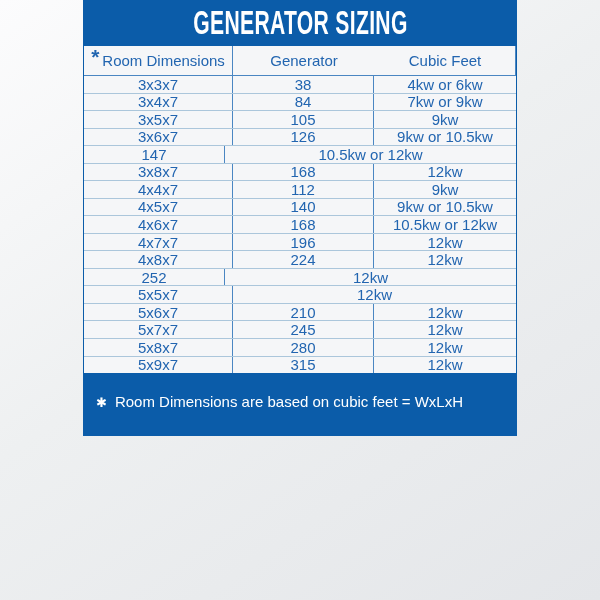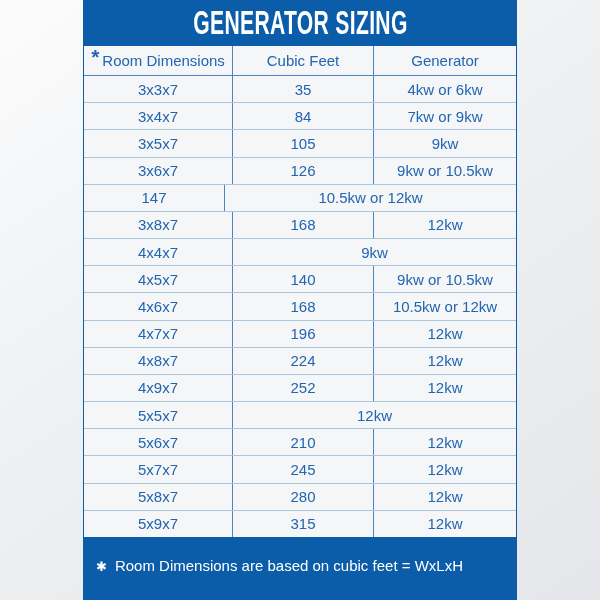--- a/index.html
+++ b/index.html
@@ -17,21 +17,21 @@
     overflow:hidden;
   }
   .stage{
     position:relative;
     width:600px;height:600px;
     background:linear-gradient(145deg,#fcfcfd 0%,#eef0f1 45%,#e4e6e9 100%);
   }
   .panel{
     position:absolute;
     left:83px;top:0;
-    width:434px;height:600px;
+    width:434px;height:436px;
     background:var(--panel-blue);
     display:flex;flex-direction:column;
   }
   .title-band{
     height:46px;
     flex:0 0 46px;
     display:flex;align-items:center;justify-content:center;
   }
   .title-band h1{
     color:var(--title-text);
@@ -107,31 +107,31 @@
     <div class="title-band">
       <h1>GENERATOR SIZING</h1>
     </div>
 
     <div class="table">
       <div class="trow thead">
         <div class="cell th c1">
           <span class="hdr-star">*</span>
           <span>Room Dimensions</span>
         </div>
+        <div class="cell th c3">
+          <span>Generator</span>
+        </div>
         <div class="cell th c2">
           <span>Cubic Feet</span>
         </div>
-        <div class="cell th c3">
-          <span>Generator</span>
-        </div>
       </div>
       <div class="tbody">
           <div class="trow">
             <div class="cell c1">3x3x7</div>
-            <div class="cell c2">35</div>
+            <div class="cell c2">38</div>
             <div class="cell c3">4kw or 6kw</div>
           </div>
           <div class="trow">
             <div class="cell c1">3x4x7</div>
             <div class="cell c2">84</div>
             <div class="cell c3">7kw or 9kw</div>
           </div>
           <div class="trow">
             <div class="cell c1">3x5x7</div>
             <div class="cell c2">105</div>
@@ -146,20 +146,21 @@
             <div class="cell c2">147</div>
             <div class="cell c3">10.5kw or 12kw</div>
           </div>
           <div class="trow">
             <div class="cell c1">3x8x7</div>
             <div class="cell c2">168</div>
             <div class="cell c3">12kw</div>
           </div>
           <div class="trow">
             <div class="cell c1">4x4x7</div>
+            <div class="cell c2">112</div>
             <div class="cell c3">9kw</div>
           </div>
           <div class="trow">
             <div class="cell c1">4x5x7</div>
             <div class="cell c2">140</div>
             <div class="cell c3">9kw or 10.5kw</div>
           </div>
           <div class="trow">
             <div class="cell c1">4x6x7</div>
             <div class="cell c2">168</div>
@@ -169,21 +170,20 @@
             <div class="cell c1">4x7x7</div>
             <div class="cell c2">196</div>
             <div class="cell c3">12kw</div>
           </div>
           <div class="trow">
             <div class="cell c1">4x8x7</div>
             <div class="cell c2">224</div>
             <div class="cell c3">12kw</div>
           </div>
           <div class="trow">
-            <div class="cell c1">4x9x7</div>
             <div class="cell c2">252</div>
             <div class="cell c3">12kw</div>
           </div>
           <div class="trow">
             <div class="cell c1">5x5x7</div>
             <div class="cell c3">12kw</div>
           </div>
           <div class="trow">
             <div class="cell c1">5x6x7</div>
             <div class="cell c2">210</div>

